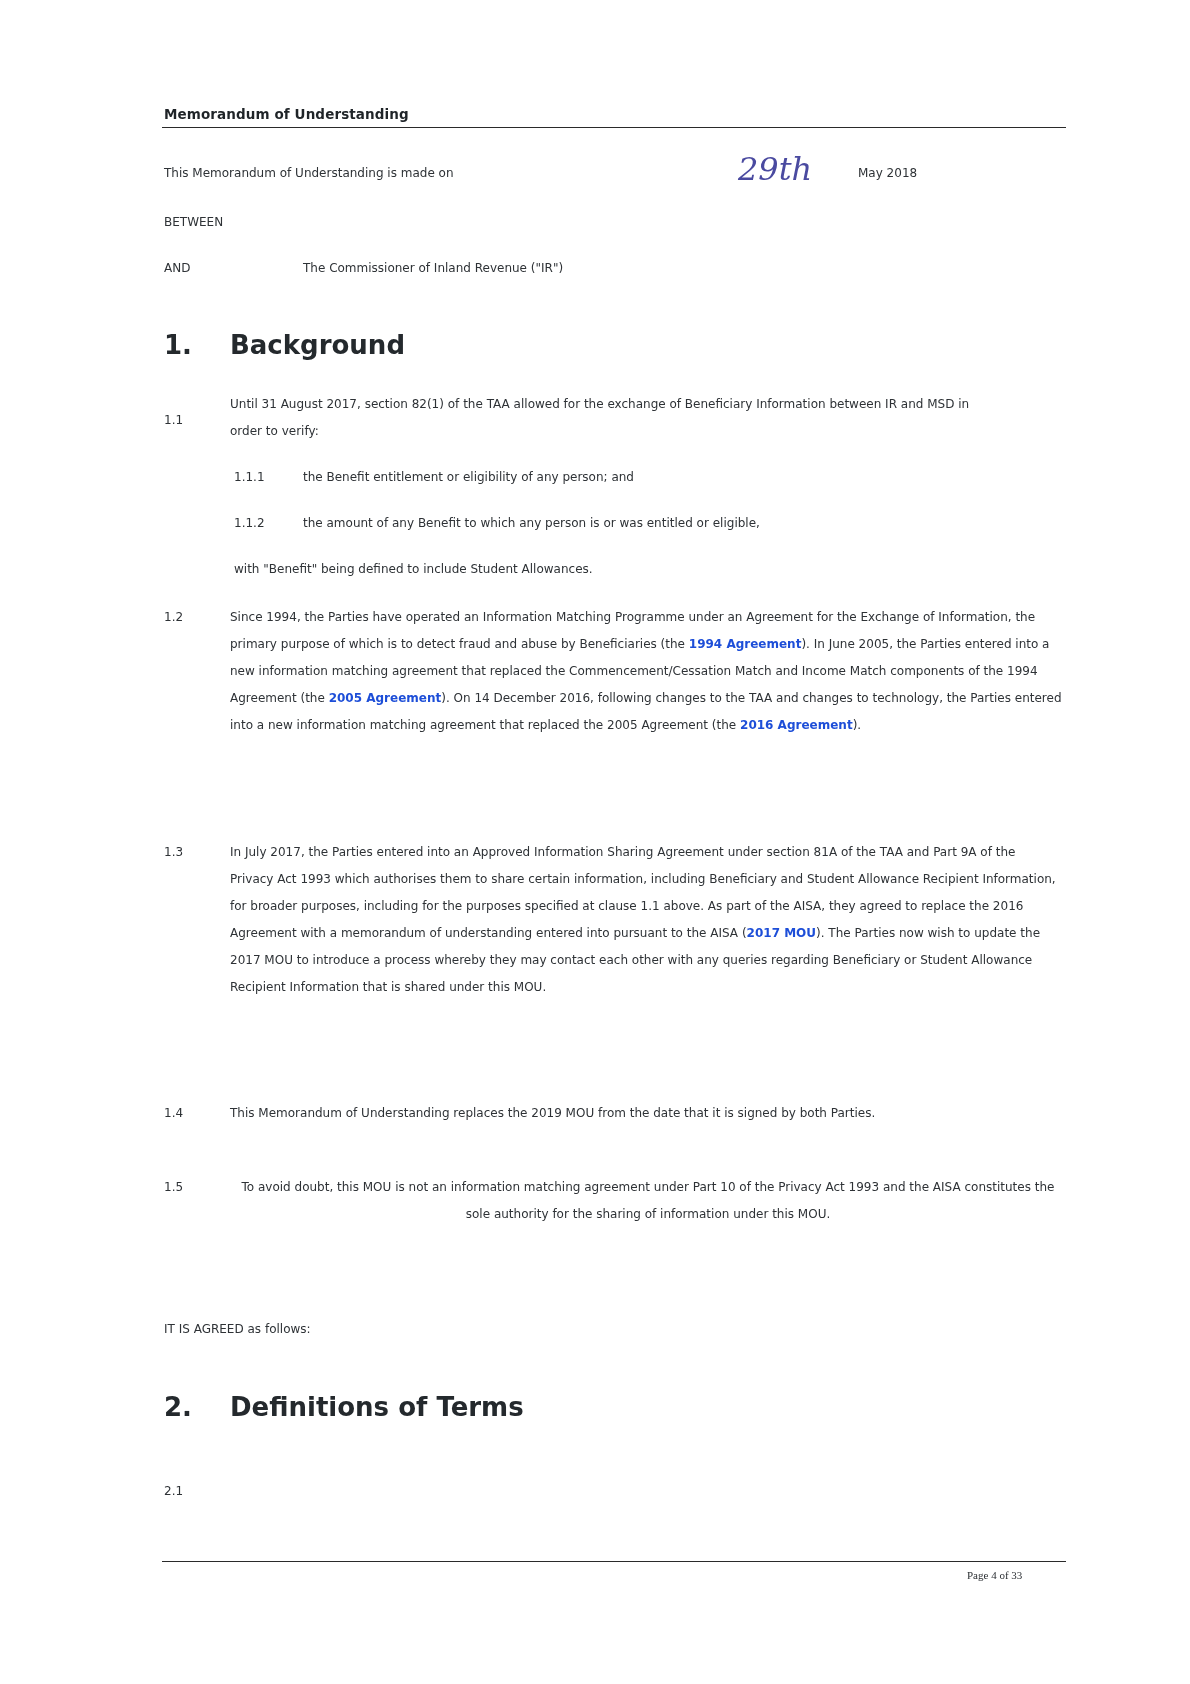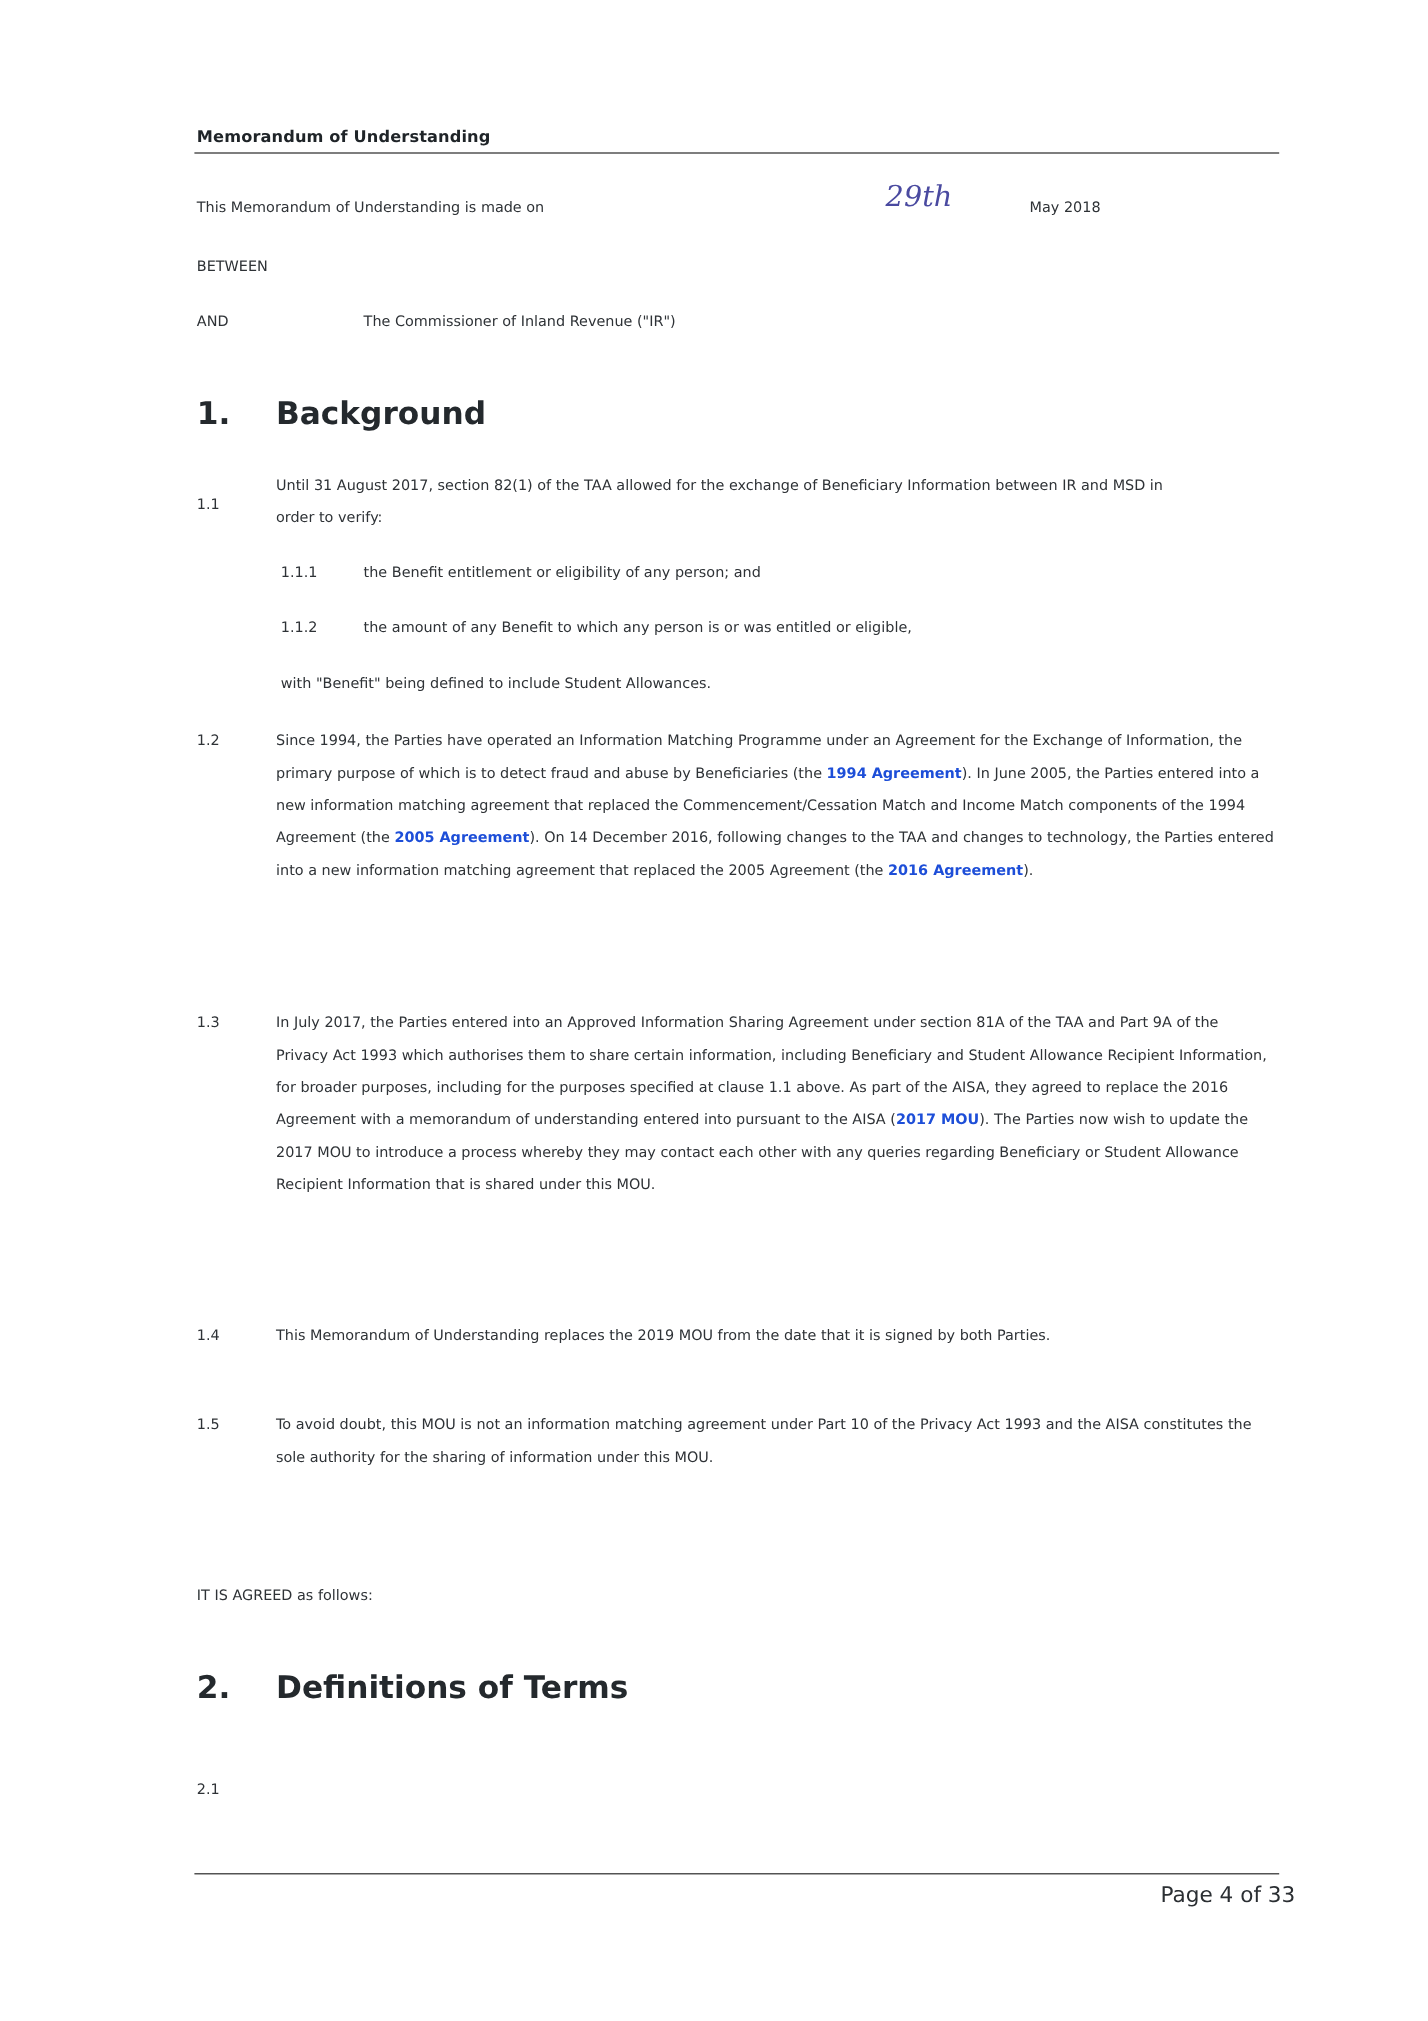--- a/index.html
+++ b/index.html
@@ -7,22 +7,22 @@
          font-family:"DejaVu Sans", "Liberation Sans", sans-serif; color:#2b2f33; }
   .page { position:absolute; left:16px; top:0; width:1190px; height:1304px; }
   .abs { position:absolute; }
   .running-head { left:148px; top:106px; font-size:13.5px; font-weight:bold; color:#1f2428; letter-spacing:0.1px; }
   .hr { position:absolute; left:146px; width:904px; height:0; border-top:1.6px solid #2a2a2a; }
   .body-text { font-size:12px; line-height:27px; color:#2e3236; }
   .heading { font-size:26px; font-weight:bold; color:#24292d; }
   .num { position:absolute; }
   .para { position:absolute; left:214px; width:836px; }
   b { color:#1d4ed8; }
-  .sig { font-family:"DejaVu Serif", serif; font-style:italic; color:#4a4aa0; font-size:24px; }
-  .footer { font-size:18px; color:#2b2f33; }
+  .sig { font-family:"DejaVu Serif", serif; font-style:italic; color:#4a4aa0; font-size:32px; }
+  .footer { font-size:11px; color:#2b2f33;font-family:Liberation Serif, serif; }
 </style>
 </head>
 <body>
 
 <div class="page">
 
   <div class="abs running-head">Memorandum of Understanding</div>
   <div class="hr" style="top:127px;"></div>
 
   <div class="abs body-text" style="left:148px; top:160px;">This Memorandum of Understanding is made on</div>
@@ -51,21 +51,21 @@
   <div class="abs body-text num" style="left:148px; top:604px;">1.2</div>
   <div class="para body-text" style="top:604px;"><span>Since 1994, the Parties have operated an Information Matching Programme under an Agreement for the Exchange of Information, the primary purpose of which is to detect fraud and abuse by Beneficiaries (the </span><b>1994 Agreement</b><span>).  In June 2005, the Parties entered into a new information matching agreement that replaced the Commencement/Cessation Match and Income Match components of the 1994 Agreement (the </span><b>2005 Agreement</b><span>).  On 14 December 2016, following changes to the TAA and changes to technology, the Parties entered into a new information matching agreement that replaced the 2005 Agreement (the </span><b>2016 Agreement</b><span>).</span></div>
 
   <div class="abs body-text num" style="left:148px; top:839px;">1.3</div>
   <div class="para body-text" style="top:839px; width:826px;"><span>In July 2017, the Parties entered into an Approved Information Sharing Agreement under section 81A of the TAA and Part 9A of the Privacy Act 1993 which authorises them to share certain information, including Beneficiary and Student Allowance Recipient Information, for broader purposes, including for the purposes specified at clause 1.1 above.  As part of the AISA, they agreed to replace the 2016 Agreement with a memorandum of understanding entered into pursuant to the AISA (</span><b>2017 MOU</b><span>).  The Parties now wish to update the 2017 MOU to introduce a process whereby they may contact each other with any queries regarding Beneficiary or Student Allowance Recipient Information that is shared under this MOU.</span></div>
 
   <div class="abs body-text num" style="left:148px; top:1100px;">1.4</div>
   <div class="para body-text" style="top:1100px;">This Memorandum of Understanding replaces the 2019 MOU from the date that it is signed by both Parties.</div>
 
   <div class="abs body-text num" style="left:148px; top:1174px;">1.5</div>
-  <div class="para body-text" style="top:1174px;">To avoid doubt, this MOU is not an information matching agreement under Part 10 of the Privacy Act 1993 and the AISA constitutes the sole authority for the sharing of information under this MOU.</div>
+  <div class="para body-text" style="top:1174px;text-align:center;">To avoid doubt, this MOU is not an information matching agreement under Part 10 of the Privacy Act 1993 and the AISA constitutes the sole authority for the sharing of information under this MOU.</div>
 
   <div class="abs body-text" style="left:148px; top:1316px;">IT IS AGREED as follows:</div>
 
   <div class="abs heading" style="left:148px; top:1392px;">2.</div>
   <div class="abs heading" style="left:214px; top:1392px;">Definitions of Terms</div>
 
   <div class="abs body-text num" style="left:148px; top:1478px;">2.1</div>
 
   <div class="hr" style="top:1561px;"></div>
   <div class="abs footer" style="left:951px; top:1569px;">Page 4 of 33</div>

